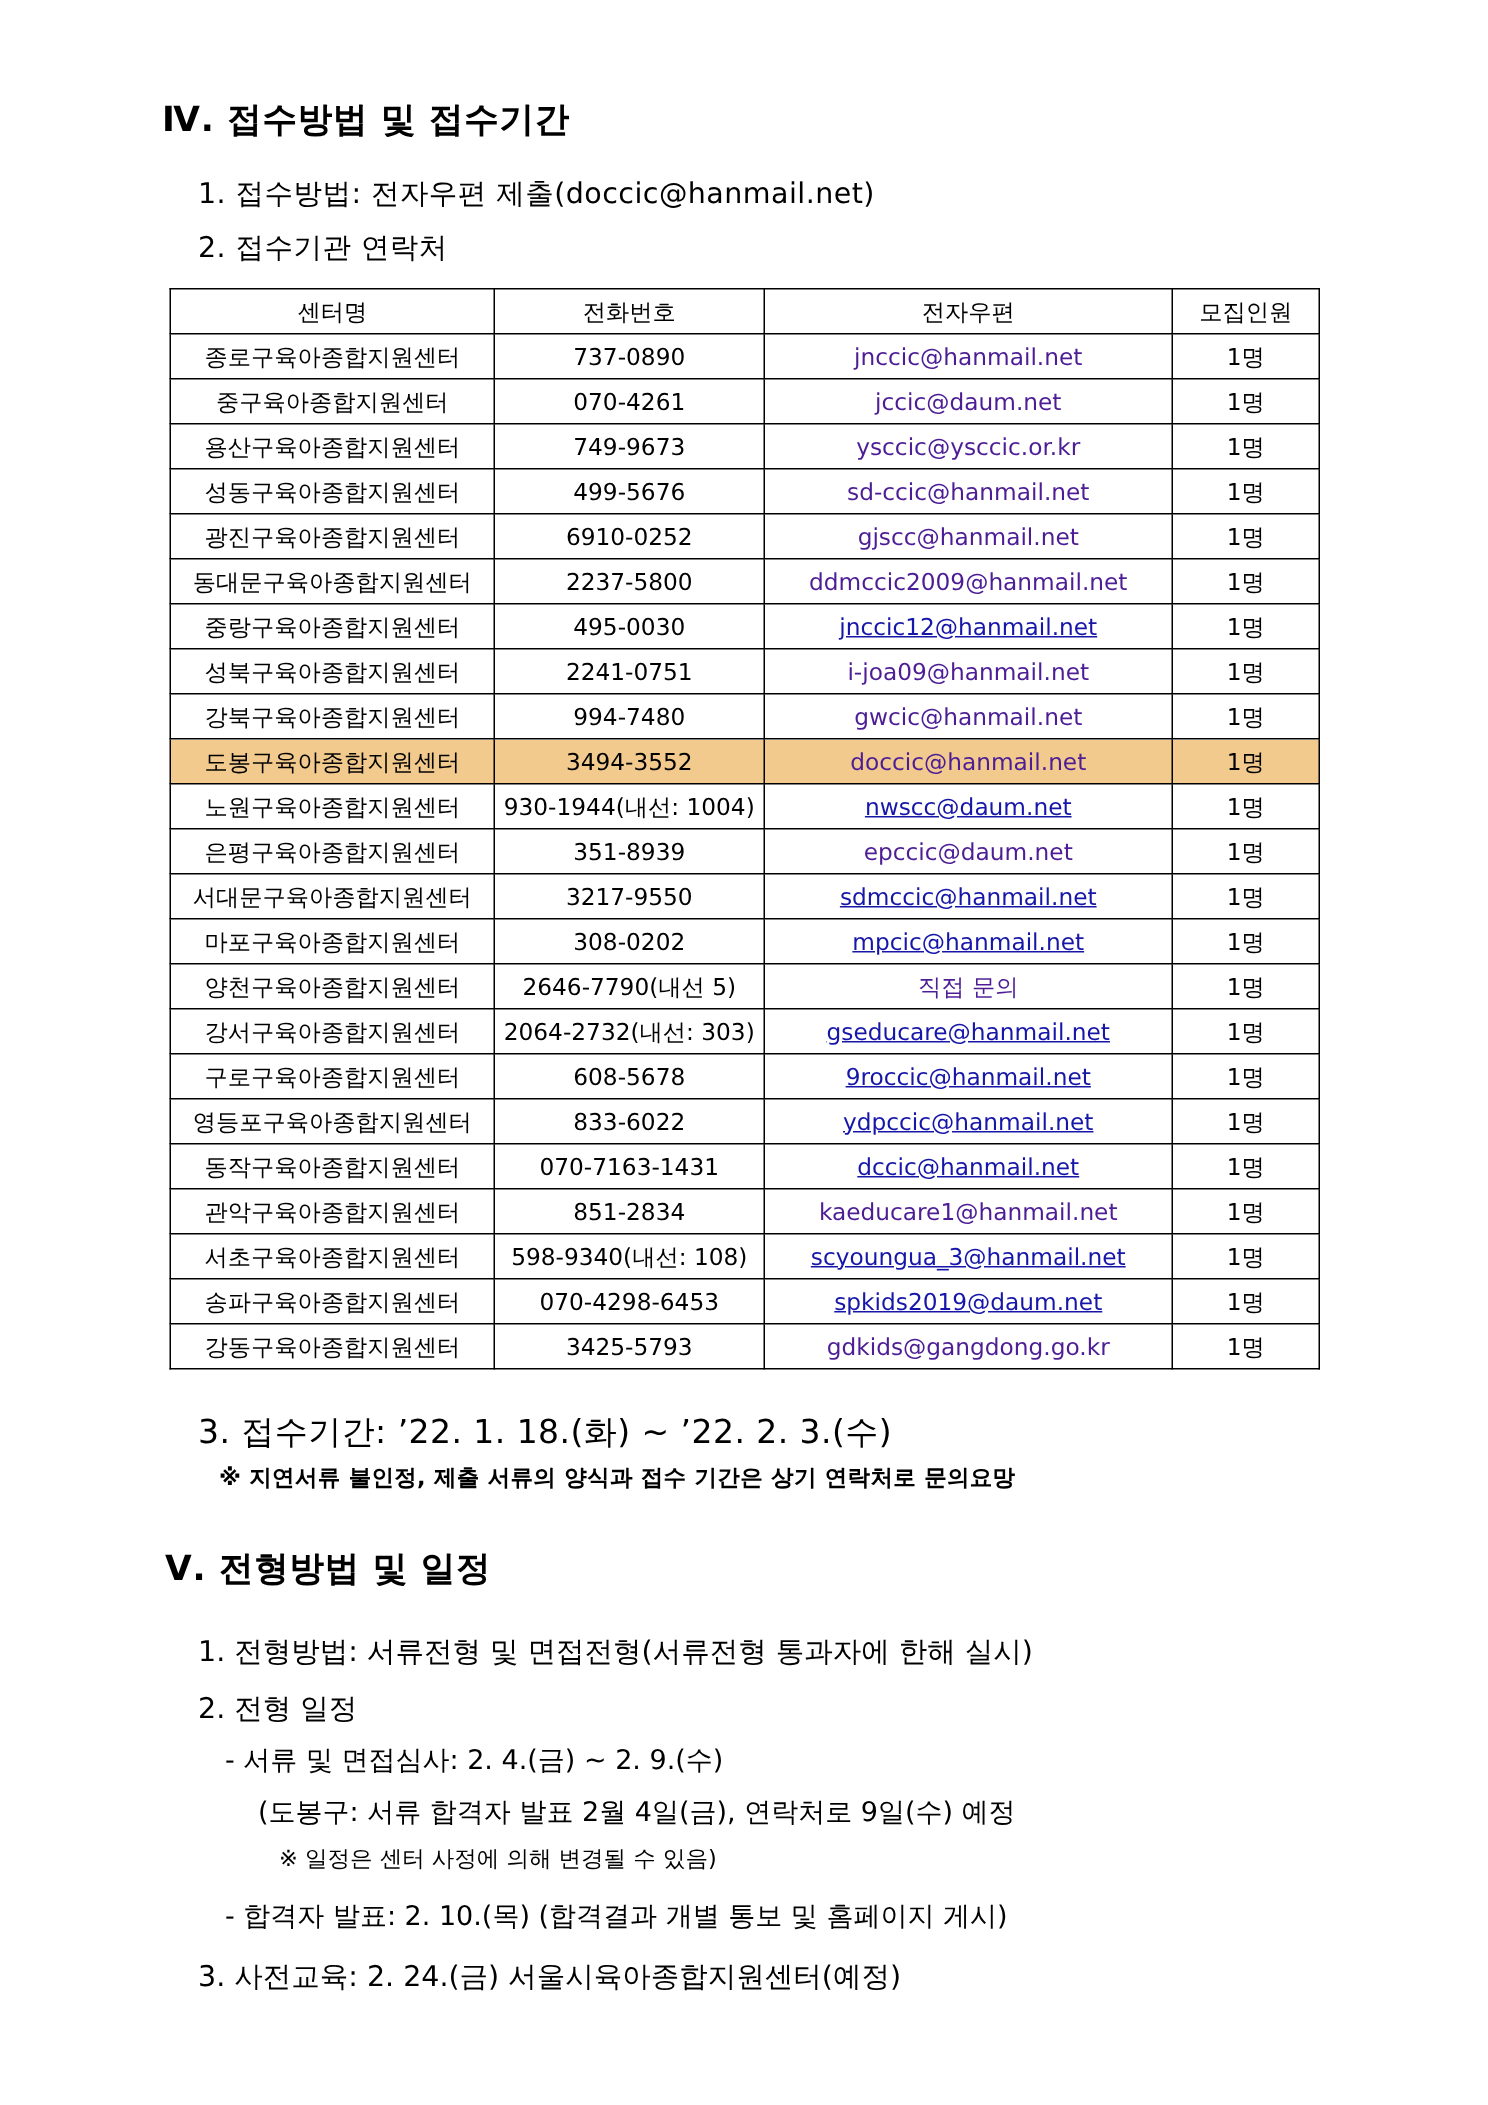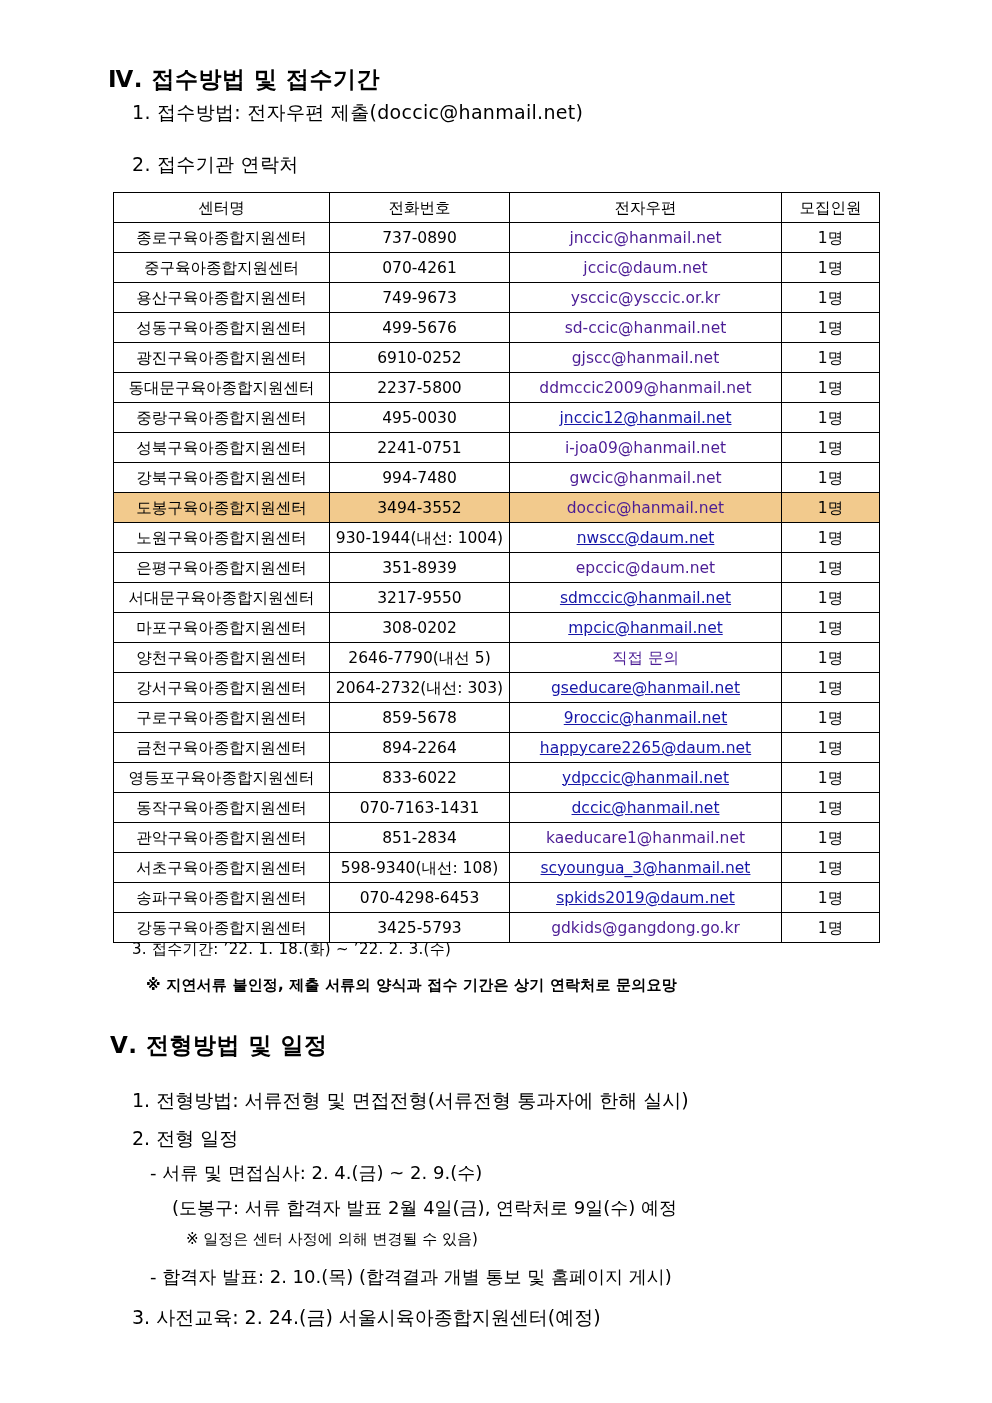--- a/index.html
+++ b/index.html
@@ -35,21 +35,21 @@
     top: 64px;
   }
   .list-line {
     font-size: 19px;
     letter-spacing: 0.3px;
     white-space: pre;
   }
   #line-1 {
     position: absolute;
     left: 132px;
-    top: 100px;
+    top: 116px;
     text-align: right;
   }
   #line-2 {
     position: absolute;
     left: 132px;
     top: 152px;
   }
   table.centers {
     position: absolute;
     left: 113px;
@@ -84,21 +84,21 @@
     color: #1616a8;
     text-decoration: underline;
   }
   td.email-plain {
     color: #4c1d95;
   }
   #line-3 {
     position: absolute;
     left: 132px;
     top: 940px;
-    font-size: 15px;
+    font-size: 22px;
     letter-spacing: 0.3px;
   }
   #note-line {
     position: absolute;
     left: 146px;
     top: 976px;
     font-size: 15px;
     font-weight: bold;
     letter-spacing: 0.2px;
   }
@@ -268,28 +268,22 @@
           <td>1명</td>
         </tr>
         <tr>
           <td>강서구육아종합지원센터</td>
           <td>2064-2732(내선: 303)</td>
           <td class="email-link">gseducare@hanmail.net</td>
           <td>1명</td>
         </tr>
         <tr>
           <td>구로구육아종합지원센터</td>
-          <td>859-5678</td>
+          <td>608-5678</td>
           <td class="email-link">9roccic@hanmail.net</td>
-          <td>1명</td>
-        </tr>
-        <tr>
-          <td>금천구육아종합지원센터</td>
-          <td>894-2264</td>
-          <td class="email-link">happycare2265@daum.net</td>
           <td>1명</td>
         </tr>
         <tr>
           <td>영등포구육아종합지원센터</td>
           <td>833-6022</td>
           <td class="email-link">ydpccic@hanmail.net</td>
           <td>1명</td>
         </tr>
         <tr>
           <td>동작구육아종합지원센터</td>

